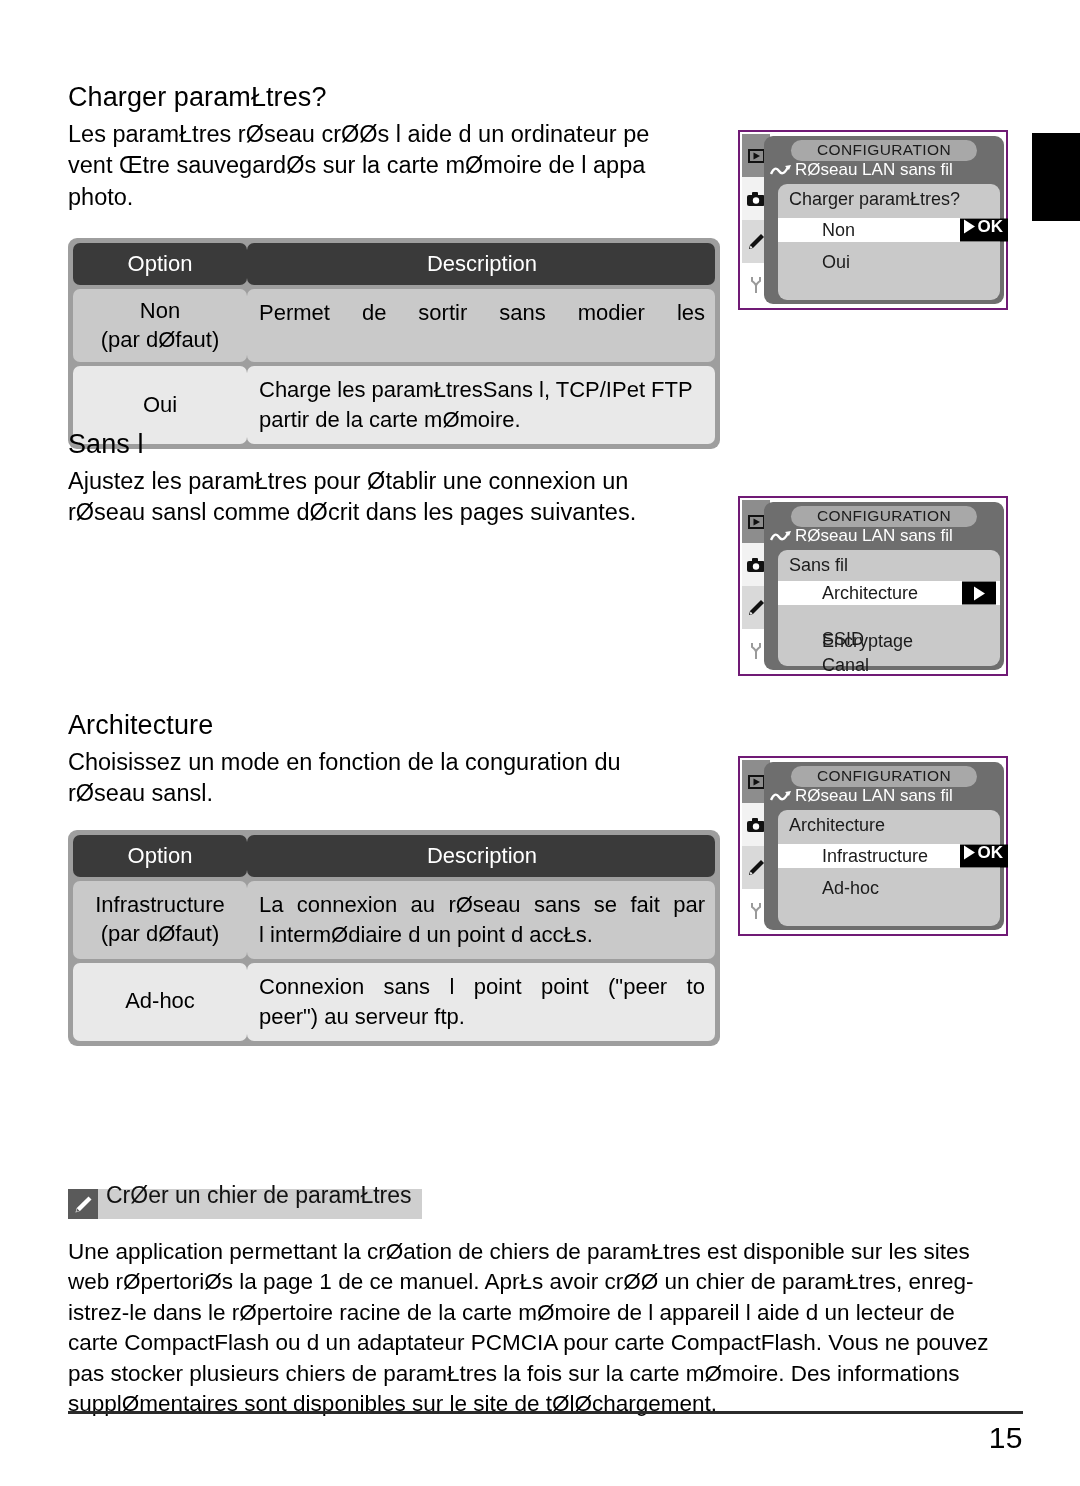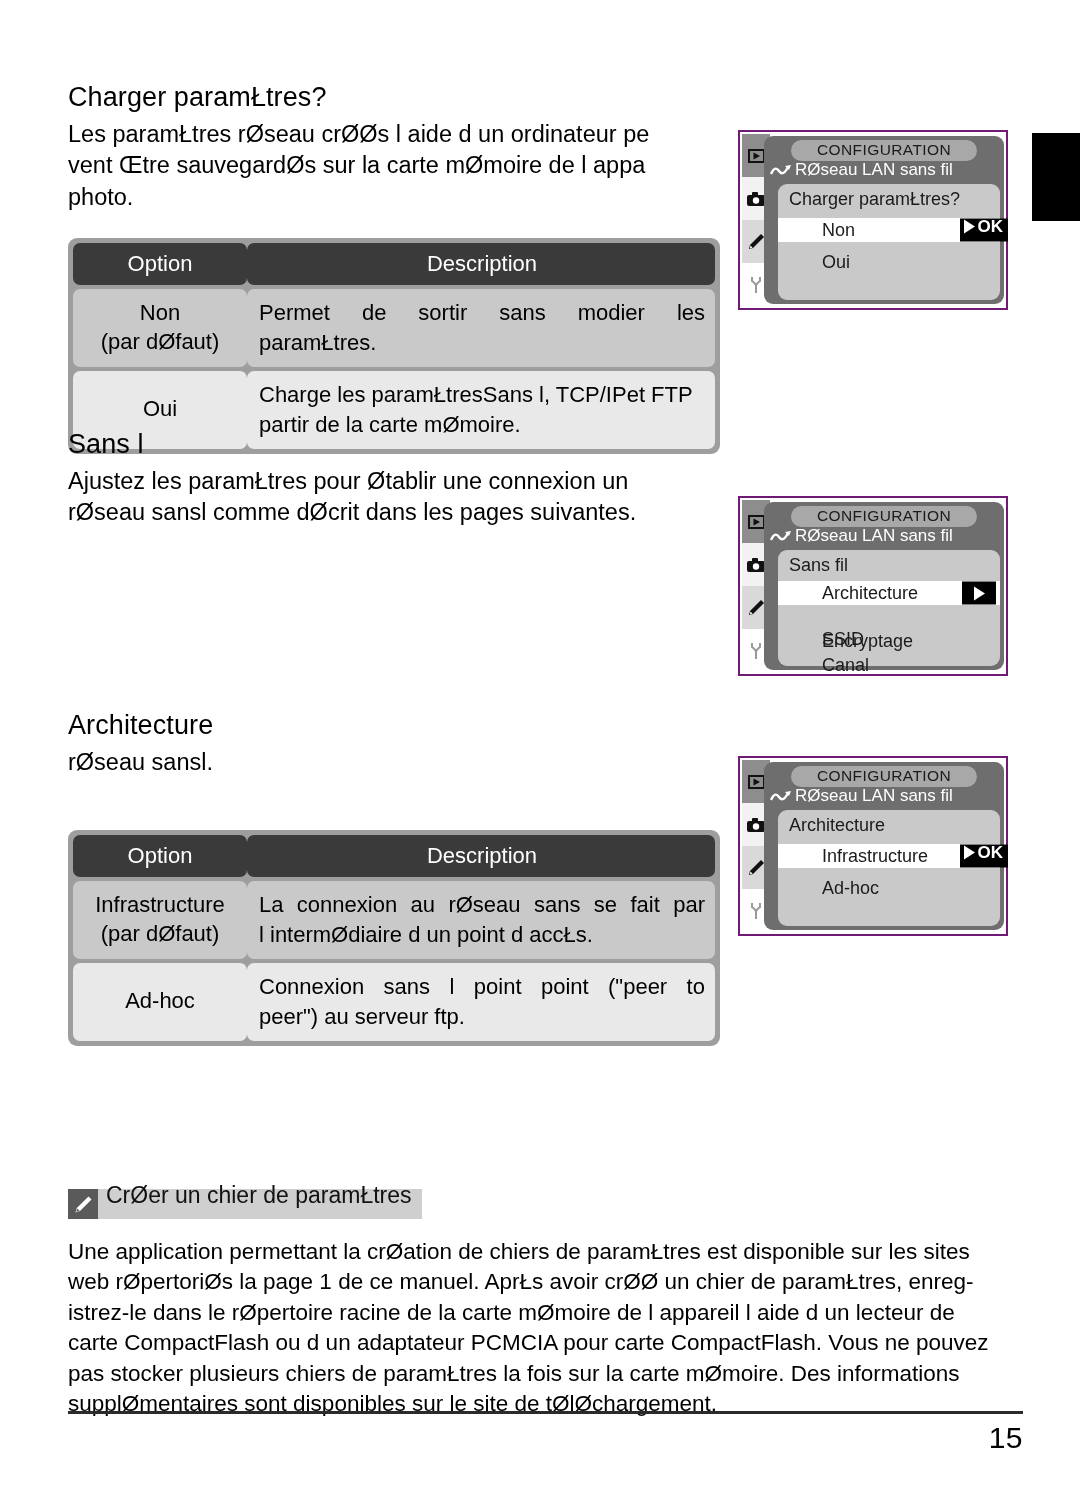--- a/index.html
+++ b/index.html
@@ -333,21 +333,20 @@
       </div>
       <div class="cell-desc">
         <span class="ln just">
           <span>Permet</span>
           <span>de</span>
           <span>sortir</span>
           <span>sans</span>
           <span>modier</span>
           <span>les</span>
         </span>
-        <span class="ln">paramŁtres.</span>
       </div>
     </div>
     <div class="tbl-row r-light">
       <div class="cell-opt">
         <span>Oui</span>
       </div>
       <div class="cell-desc">
         <span class="ln">Charge les paramŁtresSans  l, TCP/IPet FTP</span>
         <span class="ln"> partir de la carte mØmoire.</span>
       </div>
@@ -358,20 +357,21 @@
     <h2 class="sec-title">Sans  l</h2>
     <p class="body">
       <span class="ln">Ajustez les paramŁtres pour Øtablir une connexion   un</span>
       <span class="ln">rØseau sansl comme dØcrit dans les pages suivantes.</span>
     </p>
   </div>
 
   <div class="col" style="top:710px;">
     <h2 class="sec-title">Architecture</h2>
     <p class="body">
+      <span class="ln">Choisissez un mode en fonction de la conguration du</span>
       <span class="ln">rØseau sansl.</span>
     </p>
   </div>
 
   <div class="tbl" style="top:830px;">
     <div class="tbl-row hdr">
       <div class="cell-opt">Option</div>
       <div class="cell-desc">Description</div>
     </div>
     <div class="tbl-row r-dark">

